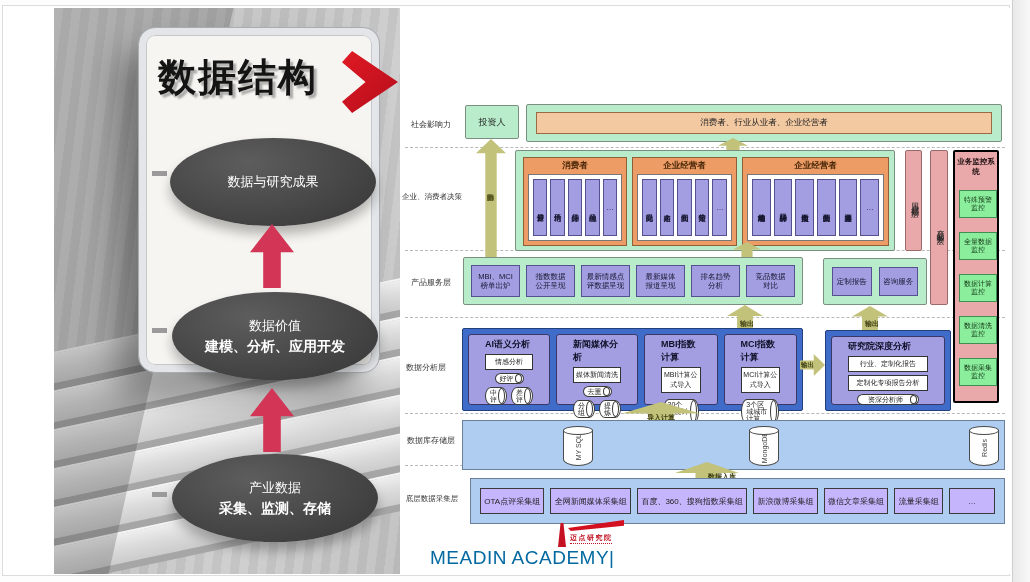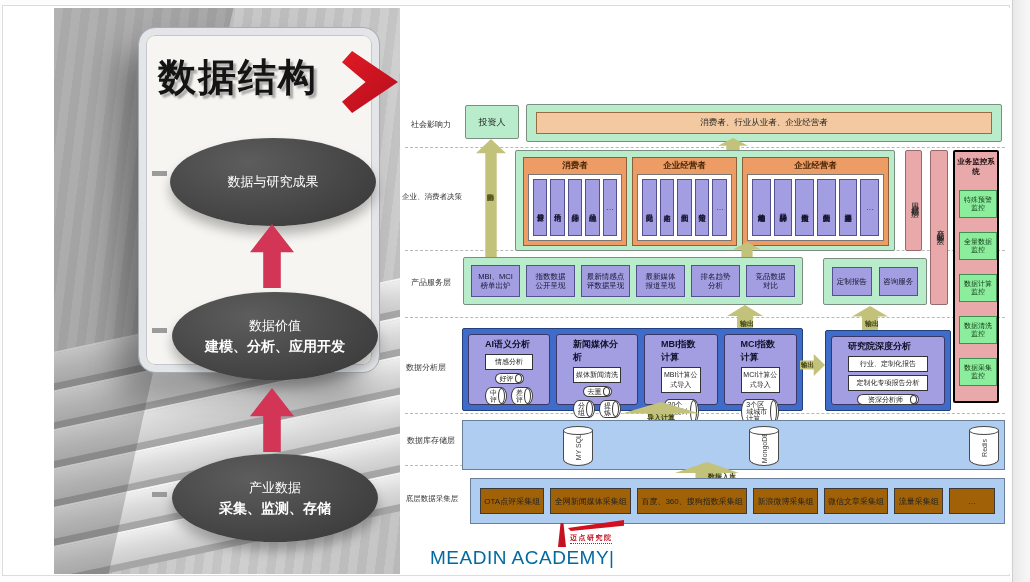--- a/index.html
+++ b/index.html
@@ -78,21 +78,21 @@
   .spacer { flex:1; }
 
   .lblue { position:absolute; background:#afccf1; border:1px solid #6a7f9a; }
   .cyl { position:absolute; width:30px; height:40px; }
   .cyl .cbody { position:absolute; left:0; right:0; top:4px; bottom:0; background:#fff; border:1px solid #4a4a4a; border-top:none;
                 border-radius:0 0 15px 15px / 0 0 7px 7px; display:flex; align-items:center; justify-content:center; }
   .cyl .ctop { position:absolute; top:0; left:0; right:0; height:9px; background:#fff; border:1px solid #4a4a4a; border-radius:50%; }
   .cyl span { writing-mode:vertical-rl; transform:rotate(180deg); font-size:7px; color:#444; }
 
   .crow { position:absolute; display:flex; align-items:center; gap:6px; padding:0 9px; }
-  .cbox { background:#a16207; border:1px solid #3a3a3a; height:26px; display:flex; align-items:center; justify-content:center;
+  .cbox { background:#c4b5fd; border:1px solid #3a3a3a; height:26px; display:flex; align-items:center; justify-content:center;
           font-size:8px; padding:0 0; flex:auto; white-space:nowrap; color:#222; }
 
   .aup { position:absolute; background:#c2c27a; border:0;
          clip-path:polygon(50% 0, 100% 42%, 72% 42%, 72% 100%, 28% 100%, 28% 42%, 0 42%); }
   .aright { position:absolute; background:#c2c27a;
          clip-path:polygon(0 30%, 55% 30%, 55% 0, 100% 50%, 55% 100%, 55% 70%, 0 70%); }
   .alabel { position:absolute; font-size:7px; font-weight:bold; color:#3f3f14; white-space:nowrap; }
   .vlabel { writing-mode:vertical-rl; text-orientation:upright; }
 
   .footer-brand { position:absolute; font-size:19px; color:#0369a1; letter-spacing:.5px;margin-top:24px; }

